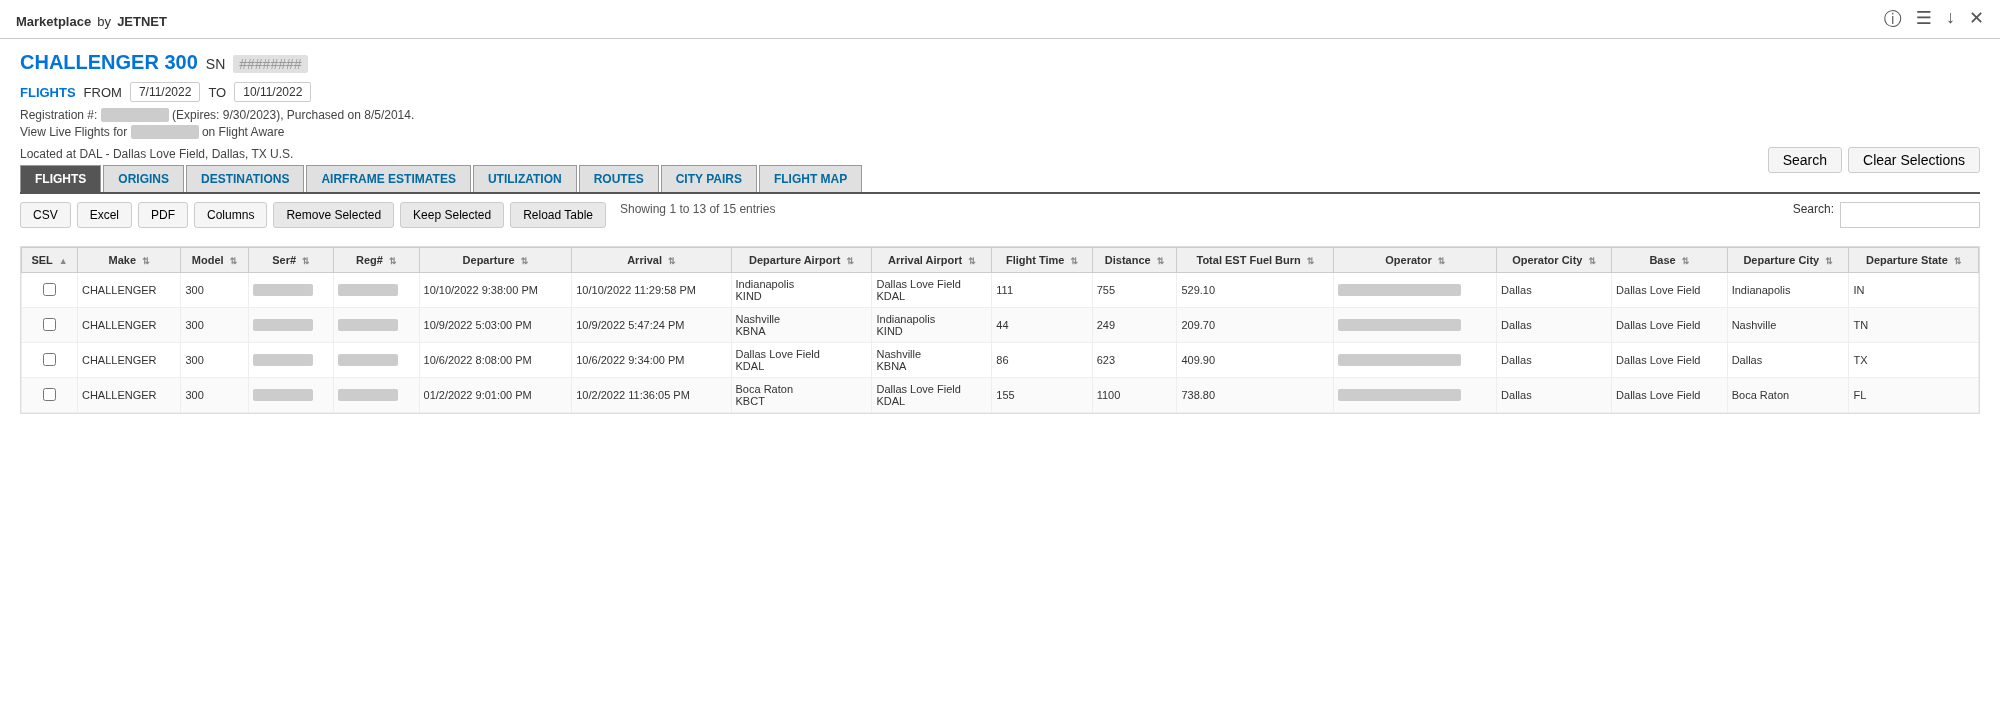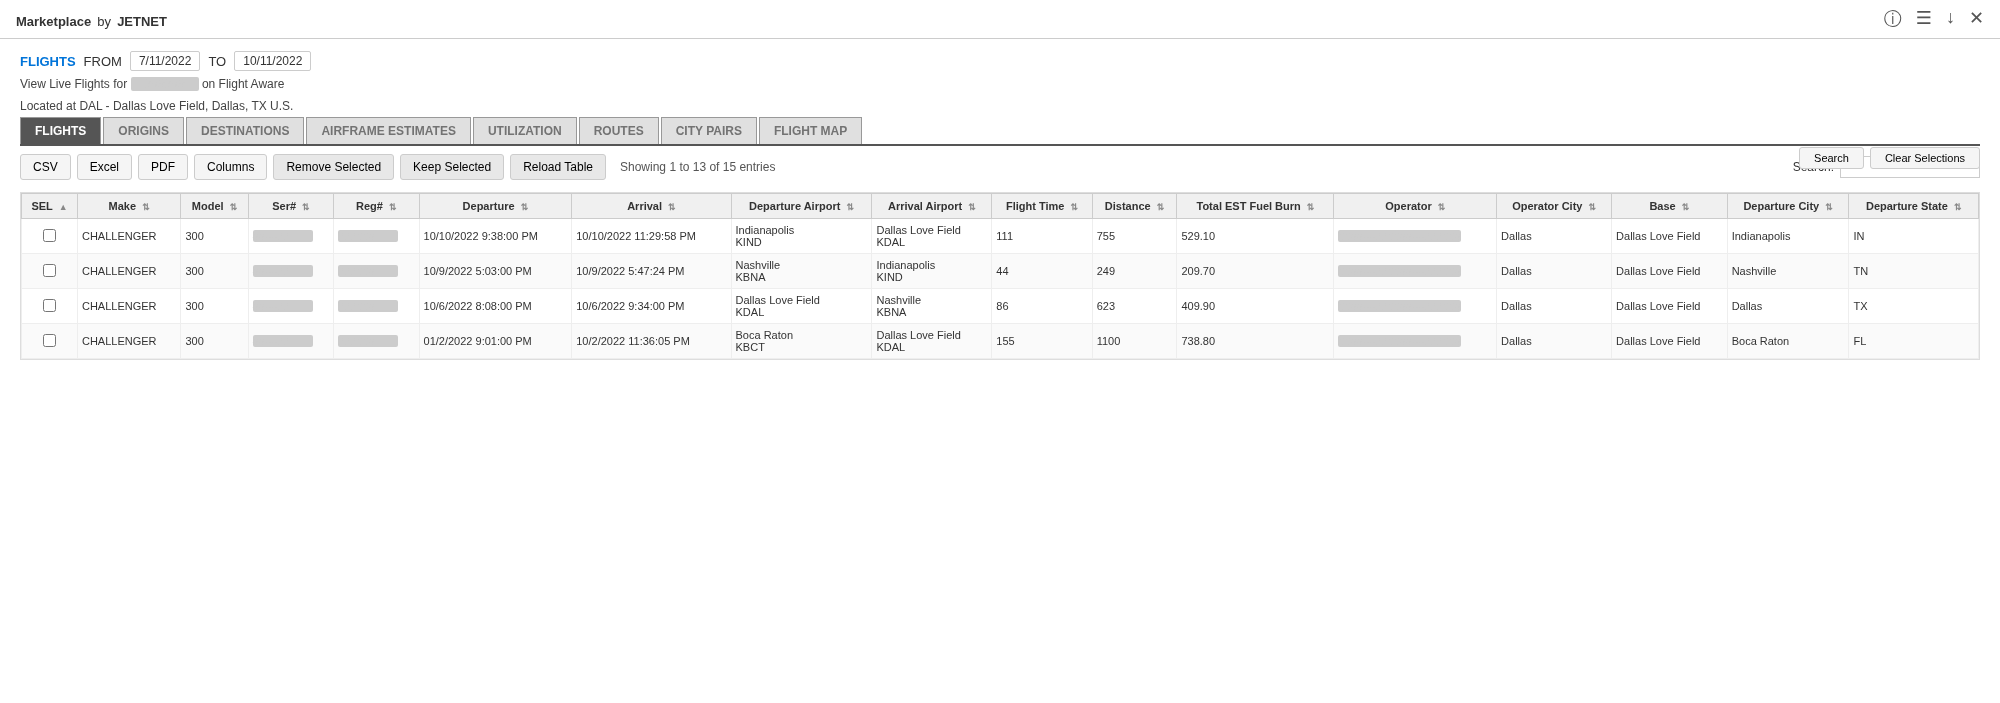--- a/index.html
+++ b/index.html
@@ -89,21 +89,21 @@
 
     .search-clear-row {
       position: absolute;
       top: 108px;
       right: 20px;
       display: flex;
       gap: 6px;
     }
     .btn-search, .btn-clear {
       padding: 4px 14px;
-      font-size: 11px;
+      font-size: 14px;
       border: 1px solid #ccc;
       border-radius: 3px;
       cursor: pointer;
       background: #f5f5f5;
       text-align: center;
     }
 
     .reg-info {
       font-size: 12px;
       color: #444;
@@ -145,34 +145,33 @@
       margin-bottom: 8px;
     }
     .tab {
       padding: 6px 14px;
       font-size: 12px;
       font-weight: bold;
       border: 1px solid #999;
       border-bottom: none;
       cursor: pointer;
       background: #e0e0e0;
-      color: #737373;
+      color: #0369a1;
       margin-right: 2px;
     }
     .tab.active {
       background: #555;
       color: #fff;
     }
 
     
     .toolbar {
       display: flex;
-      align-items: center;
       gap: 6px;
-      margin-bottom: 12px;
+      margin-bottom: 18px;
     }
     .tool-btn {
       padding: 5px 12px;
       font-size: 12px;
       border: 1px solid #ccc;
       border-radius: 3px;
       cursor: pointer;
       background: #f5f5f5;
     }
     .tool-btn.primary {
@@ -263,34 +262,44 @@
   <div class="top-bar-icons">
     <span title="Help">ⓘ</span>
     <span title="Menu">☰</span>
     <span title="Download">↓</span>
     <span title="Close">✕</span>
   </div>
 </div>
 
 <div class="main-content header-area">
 
+  <div class="aircraft-title">
+    <span class="make">CHALLENGER 300</span>
+    <span class="sn-label">SN</span>
+    <span class="sn-value">########</span>
+  </div>
 
   <div class="flights-row">
     <span class="flights-label">FLIGHTS</span>
     <span class="flights-from-to">FROM</span>
     <span class="date-box">7/11/2022</span>
     <span class="flights-from-to">TO</span>
     <span class="date-box">10/11/2022</span>
   </div>
 
   <div class="search-clear-row">
     <button class="btn-search">Search</button>
     <button class="btn-clear">Clear Selections</button>
   </div>
 
+  <div class="reg-info">
+    <span>Registration #:</span>
+    <span class="redacted">######</span>
+    <span>(Expires: 9/30/2023), Purchased on 8/5/2014.</span>
+  </div>
   <div class="reg-info">
     <span>View Live Flights for</span>
     <span class="redacted">######</span>
     <span>on Flight Aware</span>
   </div>
 
   <div class="location-info" style="margin-top:8px;">
     <span>Located at DAL - Dallas Love Field, Dallas, TX U.S.</span>
   </div>
 

